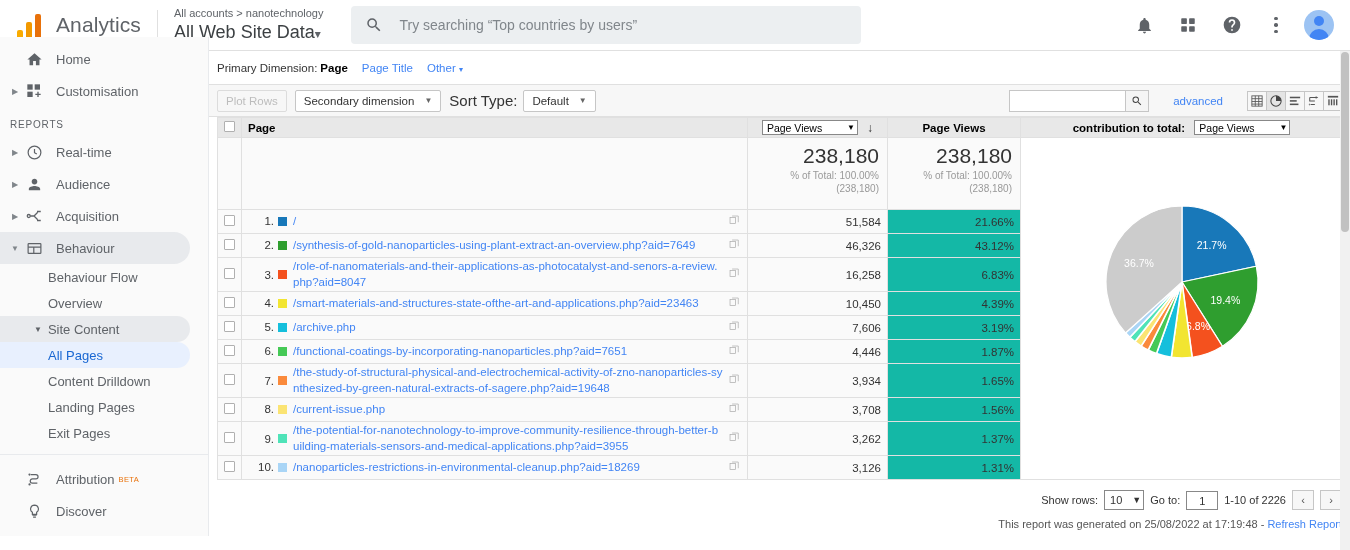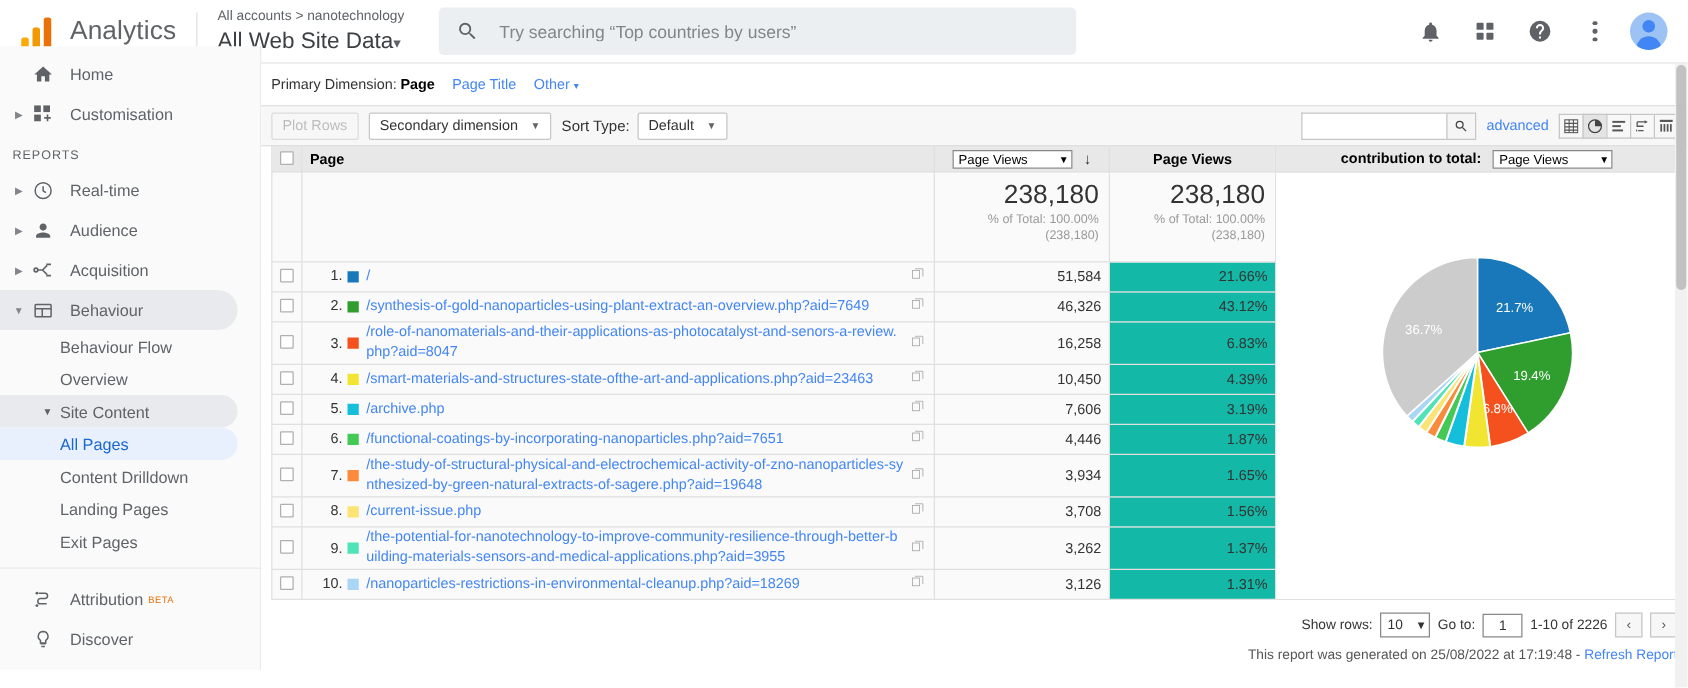--- a/index.html
+++ b/index.html
@@ -78,22 +78,22 @@
     border-top:1px solid #e0e0e0; border-bottom:1px solid #e0e0e0;
     display:flex; align-items:center; padding:0 8px;
   }
   .btn {
     height:22px; border:1px solid #c6c6c6; background:#fff; border-radius:2px;
     font-size:11.5px; color:#333; display:inline-flex; align-items:center;
     padding:0 8px; margin-right:8px; font-family:"Liberation Sans", sans-serif;
   }
   .btn.disabled { color:#bdbdbd; background:#f7f7f7; border-color:#dcdcdc; }
   .btn .dd { margin-left:10px; font-size:8px; color:#666; }
-  .sorttype { font-size:12px; color:#333; margin-right:6px; }
-  .tb-right { margin-left:auto; display:flex; align-items:center; gap:8px; }
+  .sorttype { font-size:15px; color:#333; margin-right:6px; }
+  .tb-right { margin-left:auto; display:flex; align-items:center; gap:24px; }
   .srchbox { display:flex; height:22px; }
   .srchbox input {
     width:116px; border:1px solid #c6c6c6; border-right:0; outline:none;
     font-size:11px; padding:0 4px; font-family:"Liberation Sans", sans-serif;
   }
   .srchbtn { width:24px; border:1px solid #c6c6c6; background:#f5f5f5; display:flex; align-items:center; justify-content:center; }
   .adv { color:#4285f4; font-size:11.5px; text-decoration:none; }
   .viewbtns { display:flex; }
   .vb {
     width:19px; height:20px; border:1px solid #c6c6c6; border-right:0;

